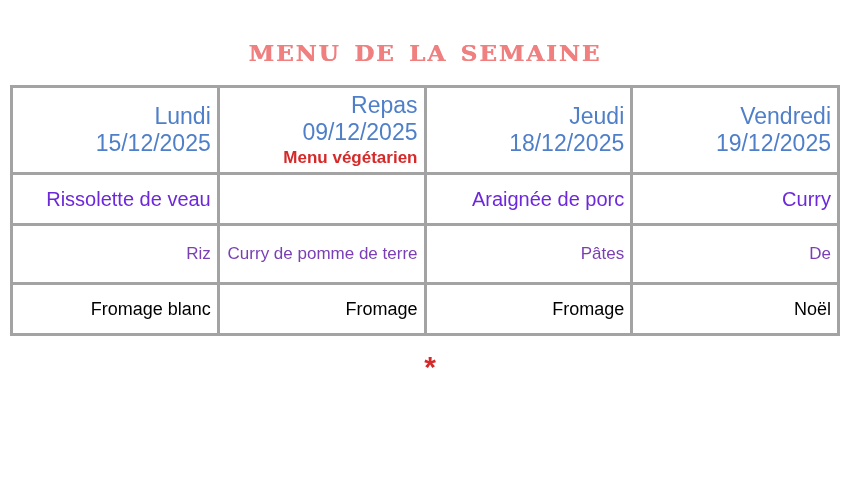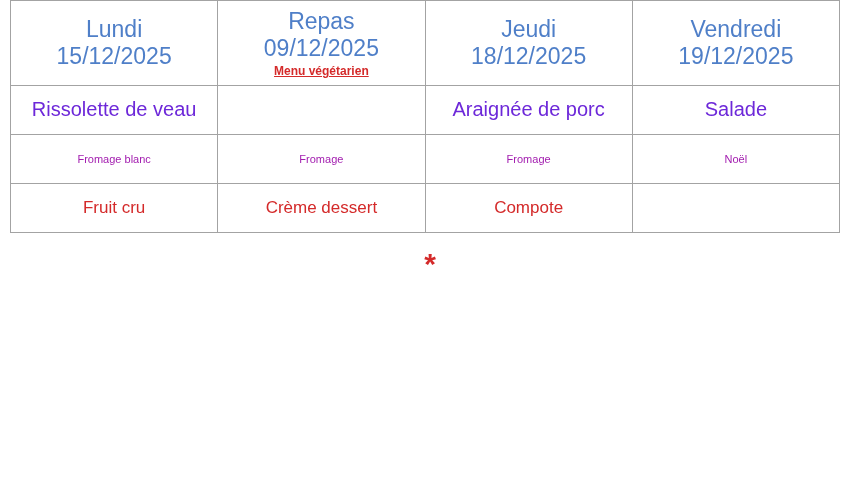--- a/index.html
+++ b/index.html
@@ -38,49 +38,48 @@
   }
 
   .menu-table {
     border-collapse: collapse;
     width: 830px;
     margin: 0 auto;
     table-layout: fixed;
   }
 
   .menu-table td {
-    border: 1px solid #a3a3a3;
-    text-align: center;
+    border: 3px solid #a3a3a3;
+    text-align: right;
     vertical-align: middle;
     padding: 4px 6px;
     line-height: 1.18;
   }
 
   
   .hdr-cell {
     height: 76px;
     color: #4f7fc8;
     font-size: 23px;
     font-weight: normal;
   }
   .hdr-day { display: block; }
   .hdr-date { display: block; }
   .hdr-note {
     display: block;
     color: #d42a2a;
-    font-size: 12px;
+    font-size: 17px;
     font-weight: bold;
     margin-top: 2px;
-    text-decoration: underline;
   }
 
   .row-entree td { height: 48px; color: #4e8a3a; font-size: 17px; }
   .row-plat   td { height: 40px; color: #6d28d9; font-size: 20px; }
   .row-accomp td { height: 48px; color: #7a3fb5; font-size: 17px; }
-  .row-fromage td { height: 40px; color: #a21caf; font-size: 11px; }
+  .row-fromage td { height: 40px; color: #000000; font-size: 18px; }
   .row-dessert td { height: 40px; color: #d42a2a; font-size: 17px; }
 
   .footnote {
     display: flex;
     align-items: center;
     justify-content: center;
     gap: 12px;
     margin-top: 12px;
     padding-left: 10px;
   }
@@ -95,20 +94,21 @@
   .footnote-text {
     color: #1a1a1a;
     font-size: 15px;
   }
 </style>
 </head>
 <body>
 
 <div class="page">
 
+  <h1 class="title">Menu de la semaine</h1>
 
   <table class="menu-table">
     <tbody>
       <tr>
         <td class="hdr-cell">
           <span class="hdr-day">Lundi</span>
           <span class="hdr-date">15/12/2025</span>
         </td>
         <td class="hdr-cell">
           <span class="hdr-day">Repas</span>
@@ -123,37 +123,37 @@
           <span class="hdr-day">Vendredi</span>
           <span class="hdr-date">19/12/2025</span>
         </td>
       </tr>
 
 
       <tr class="row-plat">
         <td>Rissolette de veau</td>
         <td></td>
         <td>Araignée de porc</td>
-        <td>Salade</td>
+        <td>Curry</td>
       </tr>
 
+      <tr class="row-accomp">
+        <td>Riz</td>
+        <td>Curry de pomme de terre</td>
+        <td>Pâtes</td>
+        <td>De</td>
+      </tr>
 
       <tr class="row-fromage">
         <td>Fromage blanc</td>
         <td>Fromage</td>
         <td>Fromage</td>
         <td>Noël</td>
       </tr>
 
-      <tr class="row-dessert">
-        <td>Fruit cru</td>
-        <td>Crème dessert</td>
-        <td>Compote</td>
-        <td></td>
-      </tr>
     </tbody>
   </table>
 
   <div class="footnote">
     <span class="asterisk">*</span>
   </div>
 
 </div>
 
 </body></html>

